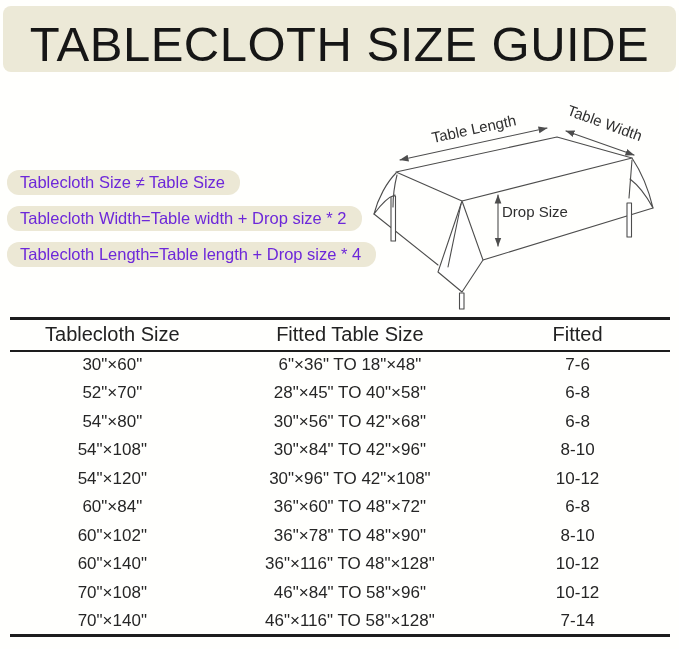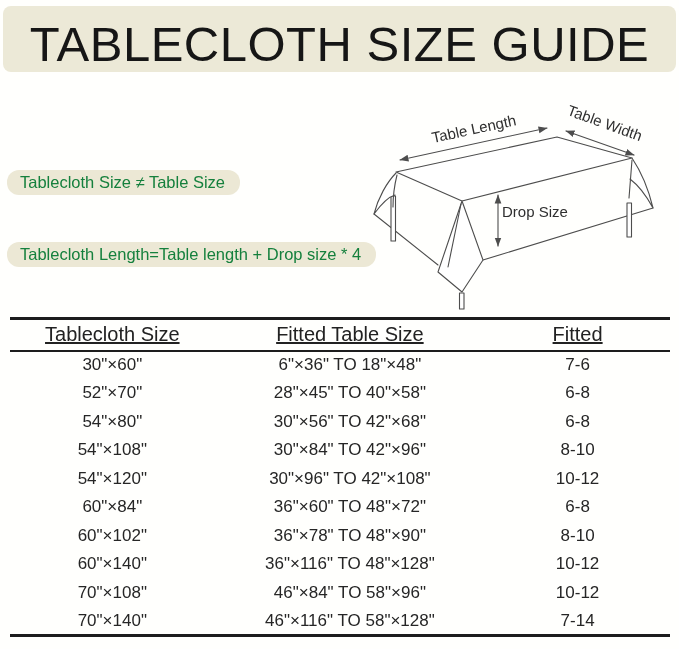--- a/index.html
+++ b/index.html
@@ -21,21 +21,21 @@
   }
   .banner h1 {
     font-size:49px; font-weight:400; letter-spacing:0.5px;
     color:#161616; white-space:nowrap;
   }
   
   .pill {
     position:absolute; left:7px; height:25px;
     background:#ece8d5; border-radius:12px;
     line-height:25px; padding:0 15px 0 13px;
-    font-size:16.5px; color:#15803d; white-space:nowrap;
+    font-size:16.5px; color:#6d28d9; white-space:nowrap;
   }
   .pill.p1 { top:170px; }
   .pill.p2 { top:206px; }
   .pill.p3 { top:242px; }
   
   .diagram {
     position:absolute; left:360px; top:95px; width:319px; height:230px;
   }
   .diagram text {
     font-family:"Liberation Sans", sans-serif;
@@ -46,21 +46,21 @@
     position:absolute; left:10px; top:317px; width:660px;
     border-collapse:collapse; table-layout:fixed;
     color:#262626;
   }
   .size-table col.c1 { width:31%; }
   .size-table col.c2 { width:41%; }
   .size-table col.c3 { width:28%; }
   .size-table thead th {
     font-size:20px; font-weight:400; color:#222;
     height:32px; text-align:center; vertical-align:middle;
-    border-top:3px solid #1d1d1d; border-bottom:2px solid #1d1d1d;text-decoration:underline;
+    border-top:3px solid #1d1d1d; border-bottom:2px solid #1d1d1d;
   }
   .size-table tbody td {
     font-size:17px; height:28.5px; text-align:center; vertical-align:middle;
     white-space:nowrap;
   }
   .size-table tbody tr:last-child td { border-bottom:3px solid #1d1d1d; }
 </style>
 </head>
 <body>
 
@@ -100,20 +100,23 @@
       <line x1="206" y1="36" x2="274" y2="60" marker-start="url(#arr)" marker-end="url(#arr)"></line>
       <line x1="138" y1="100" x2="138" y2="151" marker-start="url(#arr)" marker-end="url(#arr)"></line>
     </g>
     <text transform="translate(115,39) rotate(-12)" text-anchor="middle">Table Length</text>
     <text transform="translate(243,33) rotate(20)" text-anchor="middle">Table Width</text>
     <text x="142" y="122">Drop Size</text>
   </svg>
 
   <div class="pill p1">
     <span>Tablecloth Size ≠ Table Size</span>
+  </div>
+  <div class="pill p2">
+    <span>Tablecloth Width=Table width + Drop size * 2</span>
   </div>
   <div class="pill p3">
     <span>Tablecloth Length=Table length + Drop size * 4</span>
   </div>
 
   <table class="size-table">
     <colgroup>
         <col class="c1">
         <col class="c2">
         <col class="c3">

